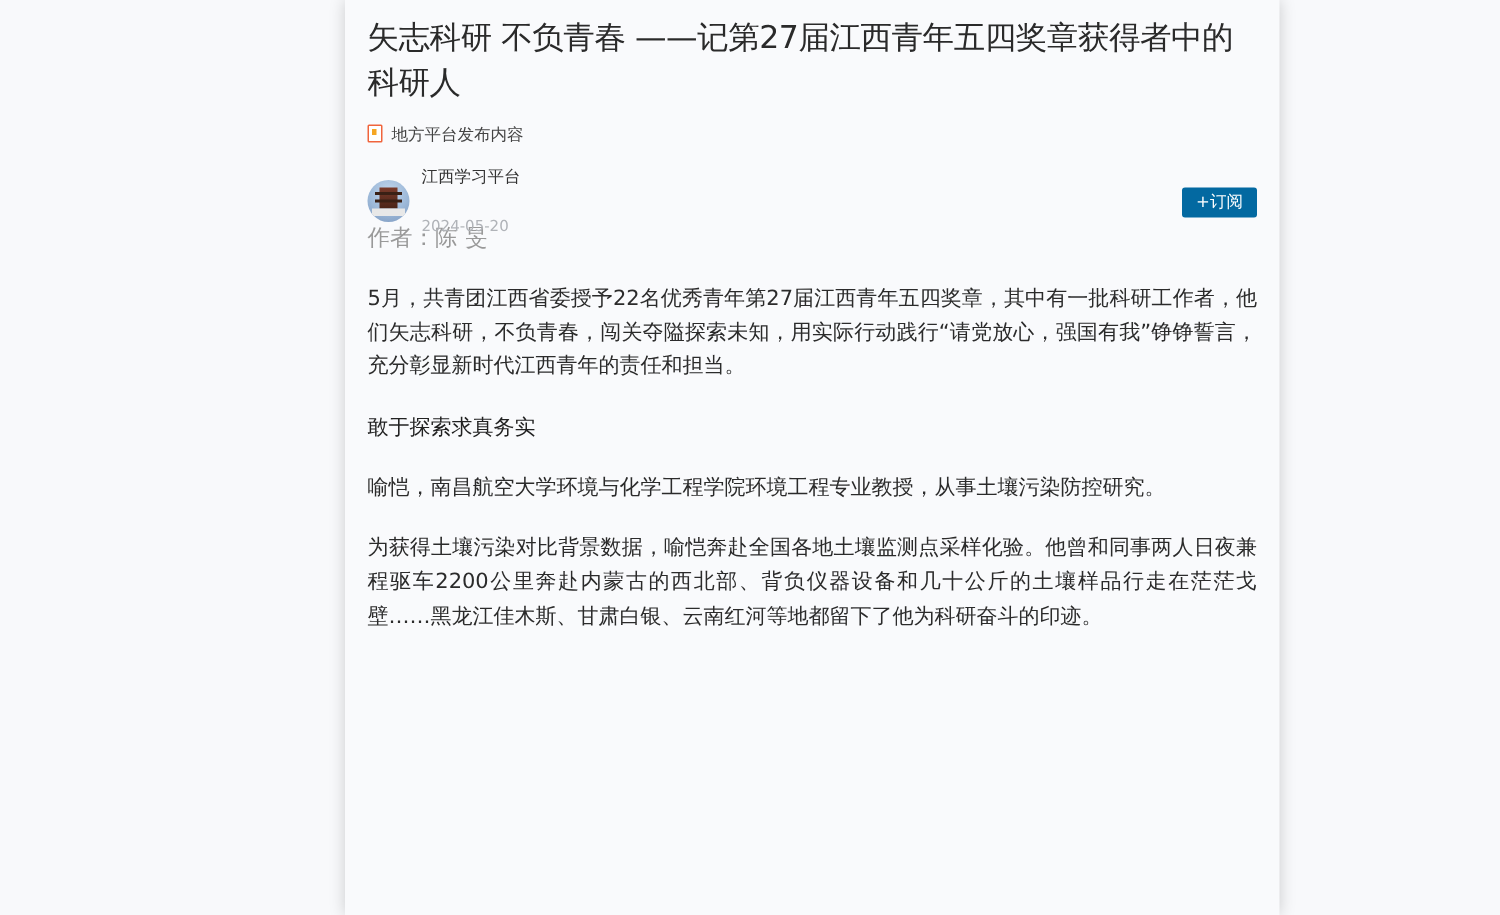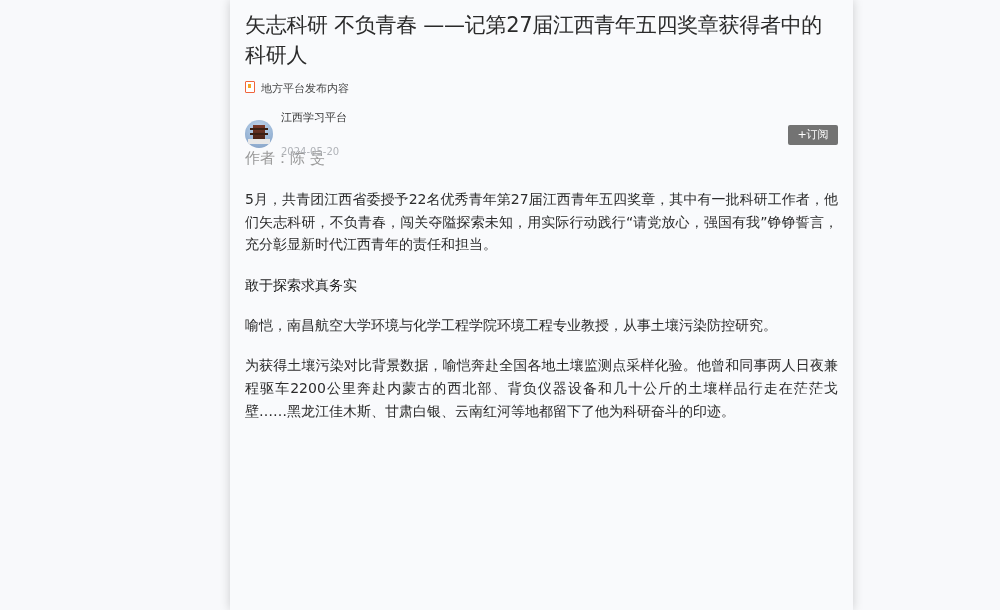--- a/index.html
+++ b/index.html
@@ -15,21 +15,21 @@
       box-shadow: 0 0 10px rgba(0,0,0,0.18);
       overflow: hidden;
     }
     .inner { padding: 0 15px; }
     .title {
       margin: 10px 0 0 0;
       font-size: 21px; line-height: 30px; font-weight: normal;
       color: #2a2a2a; letter-spacing: -0.3px;
     }
     .source {
-      display: flex; margin-top: 11px; height: 16px;
+      display: flex; align-items: center; margin-top: 11px; height: 16px;
     }
     .source-icon {
       width: 10px; height: 12px; border: 1.5px solid #f0643c; box-sizing: border-box;
       border-radius: 1px; position: relative; margin-right: 6px; background: #fff;
     }
     .source-icon::after {
       content: ""; position: absolute; left: 2px; top: 2px; width: 3px; height: 4px;
       background: #f5a623;
     }
     .source-text { font-size: 11px; color: #444; }
@@ -52,21 +52,21 @@
       content: ""; position: absolute; left: -3px; top: 8px; width: 18px; height: 2px; background: #3a2015;
     }
     .avatar .base {
       position: absolute; left: 3px; top: 19px; width: 22px; height: 5px; background: #e8e8e8;
     }
     .author-meta { display: flex; flex-direction: column; gap: 20px; }
     .publisher { font-size: 11px; color: #333; line-height: 14px; }
     .pubdate { font-size: 10px; color: #b0b3b8; line-height: 13px; }
     .subscribe {
       position: absolute; right: 0; top: 6px;
-      background: #737373; color: #fff; border: none; border-radius: 2px;
+      background: #0369a1; color: #fff; border: none; border-radius: 2px;
       font-size: 11px; padding: 0; width: 50px; height: 20px; line-height: 20px;
       text-align: center; font-family: "DejaVu Sans", sans-serif;
     }
     .byline { font-size: 15px; color: #999; }
     .body { margin-top: 20px; }
     .body p {
       margin: 0 0 18px 0; font-size: 14px; line-height: 22.6px; color: #2b2b2b;
       text-align: justify;
     }
     .body h3 { margin: 0 0 18px 0; font-size: 14px; line-height: 22px; font-weight: normal; color: #222; }

